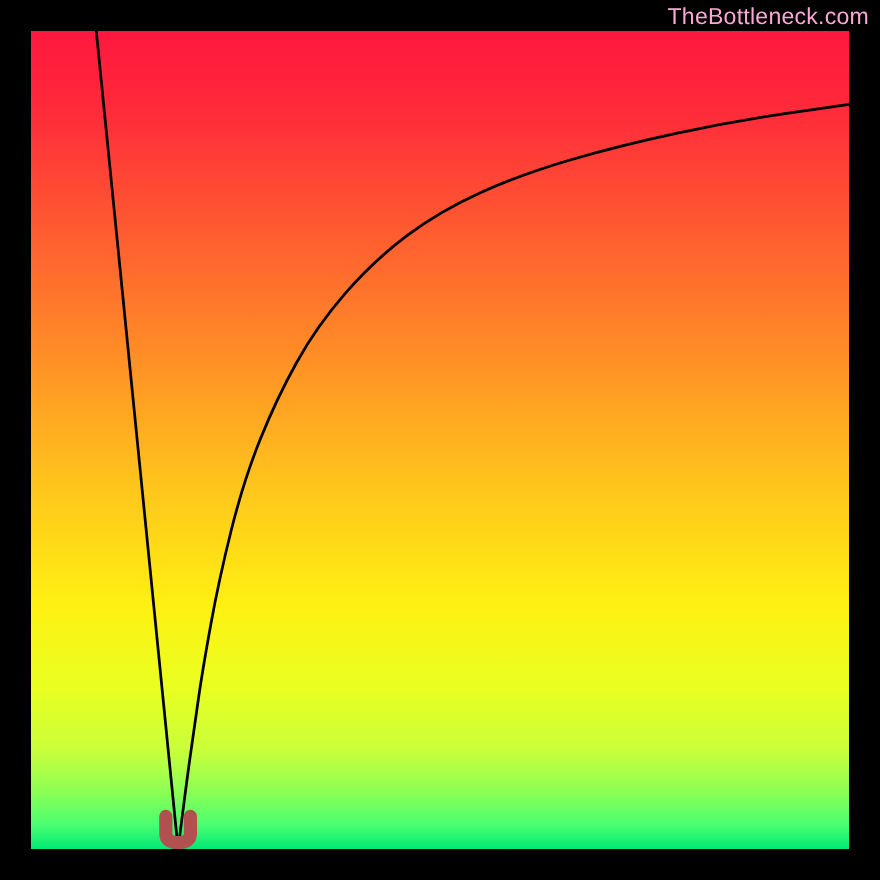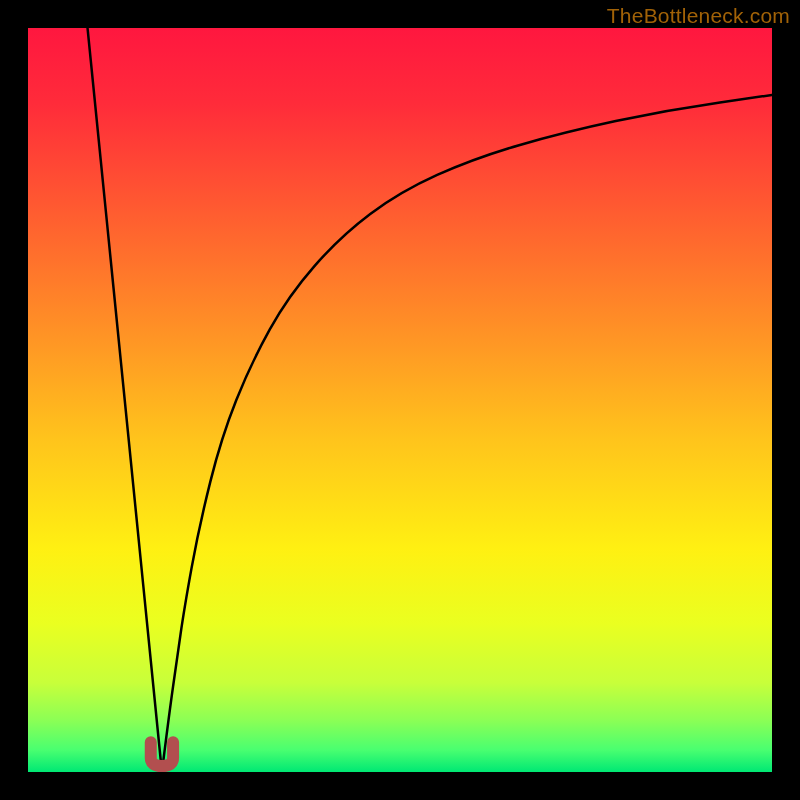--- a/index.html
+++ b/index.html
@@ -38,21 +38,21 @@
     position: absolute;
     left: 0;
     top: 0;
     width: 100%;
     height: 100%;
   }
   .watermark {
     position: absolute;
     top: 4px;
     right: 10px;
-    color: #a16207;
+    color: #f9a8d4;
     font-size: 21px;
     font-weight: 500;
     letter-spacing: 0.2px;
   }
 </style>
 </head>
 <body>
 
 <div class="frame">
 

